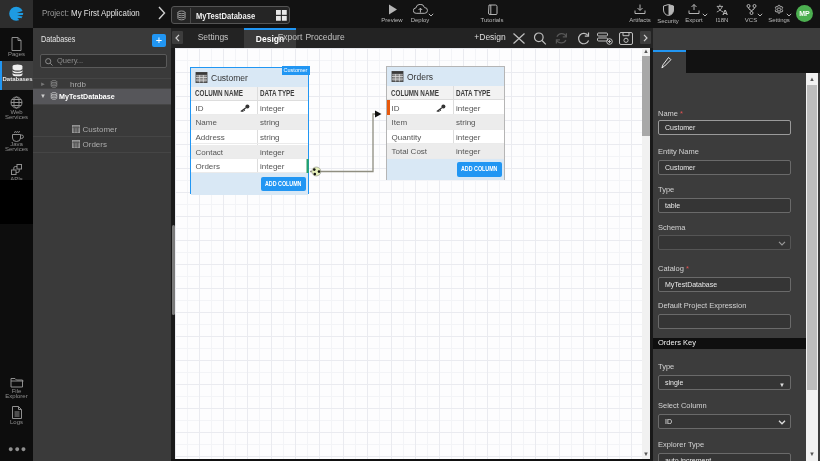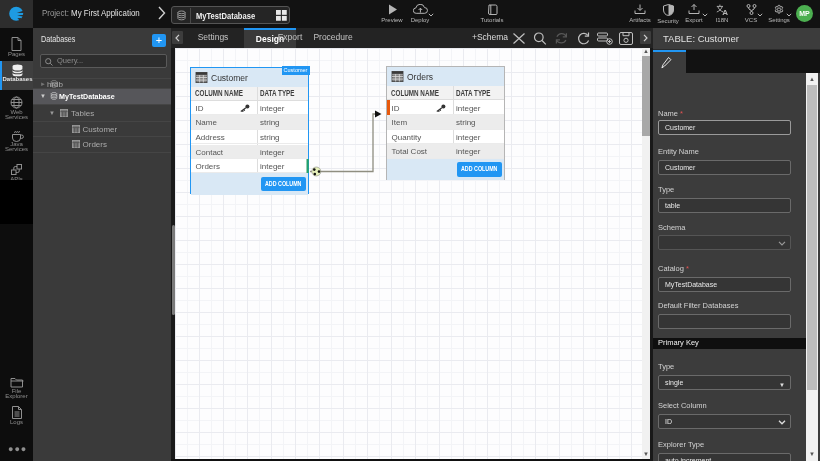--- a/index.html
+++ b/index.html
@@ -273,40 +273,32 @@
     </svg>
 
     <div class="trow" style="top:50px;height:11px;border-top:1px solid #454545">
       <span class="txt" style="left:7px;color:#777;font-size:6px">►</span>
       <svg class="txt" style="left:17px" width="8" height="9" viewBox="0 0 13 13">
         <g fill="none" stroke="#999">
             <ellipse cx="6.5" cy="2.6" rx="4.5" ry="1.7"></ellipse>
         <path d="M2 2.6 V10.2 a4.5 1.7 0 0 0 9 0 V2.6 M2 5.1 a4.5 1.7 0 0 0 9 0 M2 7.7 a4.5 1.7 0 0 0 9 0"></path>
           </g>
       </svg>
-      <span class="txt" style="left:14px">hrdb</span>
+      <span class="txt" style="left:37px">hrdb</span>
     </div>
     <div class="trow" style="top:61px;height:15.5px;background:#56565a;color:#fff">
       <span class="txt" style="left:7px;color:#ccc;font-size:6px">▼</span>
       <svg class="txt" style="left:17px" width="8" height="9" viewBox="0 0 13 13">
         <g fill="none" stroke="#ddd">
             <ellipse cx="6.5" cy="2.6" rx="4.5" ry="1.7"></ellipse>
         <path d="M2 2.6 V10.2 a4.5 1.7 0 0 0 9 0 V2.6 M2 5.1 a4.5 1.7 0 0 0 9 0 M2 7.7 a4.5 1.7 0 0 0 9 0"></path>
           </g>
       </svg>
       <span class="txt" style="left:26px;font-weight:bold;font-size:7.5px;transform:translateY(-50%) scaleX(0.95);transform-origin:left center">MyTestDatabase</span>
     </div>
-    <div class="trow" style="top:76.5px;height:17px">
-      <span class="txt" style="left:16px;color:#999;font-size:6px">▼</span>
-      <svg class="txt" style="left:27px" width="8" height="8" viewBox="0 0 9 9">
-        <rect x="0.5" y="0.5" width="8" height="8" fill="#777" stroke="#999"></rect>
-        <path d="M0.5 3 h8 M3 3 v5.5 M6 3 v5.5" stroke="#555"></path>
-      </svg>
-      <span class="txt" style="left:38px">Tables</span>
-    </div>
     <div class="trow" style="top:93.5px;height:15.5px">
       <svg class="txt" style="left:39px" width="8" height="8" viewBox="0 0 9 9">
         <rect x="0.5" y="0.5" width="8" height="8" fill="#777" stroke="#999"></rect>
         <path d="M0.5 3 h8 M3 3 v5.5 M6 3 v5.5" stroke="#555"></path>
       </svg>
       <span class="txt" style="left:49.5px">Customer</span>
     </div>
     <div class="trow" style="top:109px;height:15.5px">
       <svg class="txt" style="left:39px" width="8" height="8" viewBox="0 0 9 9">
         <rect x="0.5" y="0.5" width="8" height="8" fill="#777" stroke="#999"></rect>
@@ -316,22 +308,22 @@
     </div>
   </div>
 
   <div id="tabbar" class="abs"></div>
   <div class="sqbtn" style="left:172px;top:31px"><svg width="5" height="8" viewBox="0 0 5 8" style="margin-top:2.5px">
     <path d="M4 0.8 L1 4 L4 7.2" fill="none" stroke="#cfcfcf" stroke-width="1.2"></path>
       </svg></div>
   <div class="tab2 abs" style="left:190px;width:46px">Settings</div>
   <div class="tab2 abs" id="tabDesign" style="left:244px;width:52px">Design</div>
   <div class="tab2 abs" style="left:272px;width:36px">Export</div>
-  <div class="tab2 abs" style="left:308px;width:50px">Procedure</div>
-  <div class="tab2 abs" style="left:470px;width:40px;color:#dedede">+Schema</div>
+  <div class="tab2 abs" style="left:300px;width:50px">Procedure</div>
+  <div class="tab2 abs" style="left:470px;width:40px;color:#dedede">+Design</div>
   <svg class="abs" style="left:512px;top:33px" width="14" height="11" viewBox="0 0 14 11">
     <path d="M1.5 0.5 L12.5 10.5 M12.5 0.5 L1.5 10.5" stroke="#c0c0c0" stroke-width="1.2" fill="none"></path>
   </svg>
   <svg class="abs" style="left:533px;top:32px" width="14" height="13" viewBox="0 0 14 13">
     <circle cx="5.8" cy="5.3" r="4.3" fill="none" stroke="#c0c0c0" stroke-width="1.2"></circle>
     <path d="M9 8.5 L12.8 12.3" stroke="#c0c0c0" stroke-width="1.2"></path>
   </svg>
   <svg class="abs" style="left:554px;top:32px" width="15" height="13" viewBox="0 0 15 13">
     <path d="M12.2 4.4 A5.2 5.2 0 0 0 2.9 4.7 M2.6 8.2 A5.2 5.2 0 0 0 11.9 7.9" fill="none" stroke="#575757" stroke-width="1.2"></path>
     <path d="M12.4 1.2 V4.8 H8.8 M2.4 11.4 V7.8 H6" fill="none" stroke="#575757" stroke-width="1.2"></path>
@@ -460,21 +452,20 @@
       <div class="addbtn" style="right:2.5px;top:3.5px;width:45px;height:14.5px;line-height:14.5px"><span>ADD COLUMN</span></div>
     </div>
   </div>
 
   <div class="sbar abs" style="left:642px;top:47.5px;width:8px;height:411.5px"></div>
   <div class="sthumb abs" style="left:642px;top:56px;width:8px;height:80px;background:#a8a8a8"></div>
   <div class="abs sarrow" style="left:642px;top:48px;width:8px">▲</div>
   <div class="abs sarrow" style="left:642px;top:451px;width:8px">▼</div>
 
   <div id="rpanel" class="abs">
-    <div id="rphead">TABLE: Customer</div>
     <div id="rptabs">
         <div id="rptab1">
       <svg style="position:absolute;left:8px;top:4px" width="11" height="13" viewBox="0 0 11 13">
         <path d="M7.6 1.4 L9.9 3.7 L3.6 10 L0.9 11.9 L1.9 8.9 Z" fill="none" stroke="#e8e8e8" stroke-width="1"></path>
       </svg>
     </div>
       </div>
     <div id="rpbody">
       <div class="flabel" style="top:36px">Name <span class="req">*</span></div>
       <div class="finput" style="top:47px;border-color:#9a9a9a">Customer</div>
@@ -483,23 +474,23 @@
       <div class="flabel" style="top:111.5px">Type</div>
       <div class="finput" style="top:124.5px">table</div>
       <div class="flabel" style="top:149.5px">Schema</div>
       <div class="finput" style="top:162px;border-color:#555;color:#888">
         <svg style="position:absolute;right:4px;top:4.5px" width="8" height="5" viewBox="0 0 8 5">
           <path d="M1 0.8 L4 3.8 L7 0.8" fill="none" stroke="#999" stroke-width="1.2"></path>
           </svg>
         </div>
       <div class="flabel" style="top:190.5px">Catalog <span class="req">*</span></div>
       <div class="finput" style="top:203.5px">MyTestDatabase</div>
-      <div class="flabel" style="top:228px">Default Filter Databases</div>
+      <div class="flabel" style="top:228px">Default Project Expression</div>
       <div class="finput" style="top:241px"></div>
-      <div class="sechead" style="top:265px">Primary Key</div>
+      <div class="sechead" style="top:265px">Orders Key</div>
       <div class="flabel" style="top:289px">Type</div>
       <div class="finput" style="top:301.5px">single
         <span style="position:absolute;right:5px;top:3px;font-size:6px;color:#ddd">▼</span></div>
       <div class="flabel" style="top:328px">Select Column</div>
       <div class="finput" style="top:341px">ID
         <svg style="position:absolute;right:4px;top:4.5px" width="8" height="5" viewBox="0 0 8 5">
           <path d="M1 0.8 L4 3.8 L7 0.8" fill="none" stroke="#ddd" stroke-width="1.3"></path>
           </svg></div>
       <div class="flabel" style="top:367px">Explorer Type</div>
       <div class="finput" style="top:379.5px">auto increment

